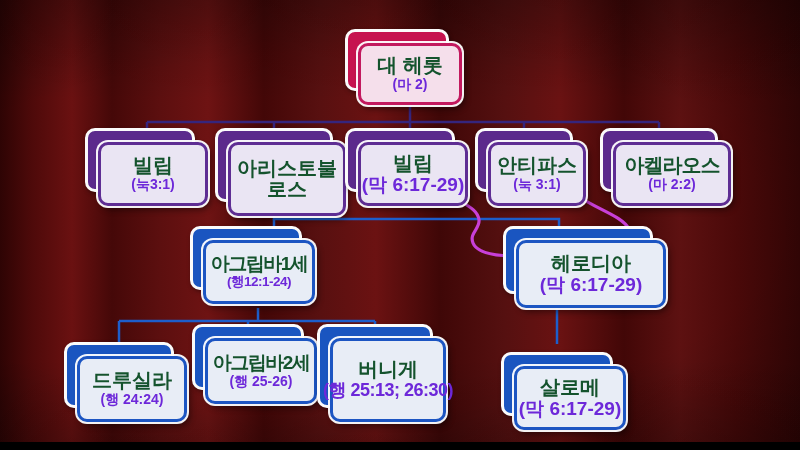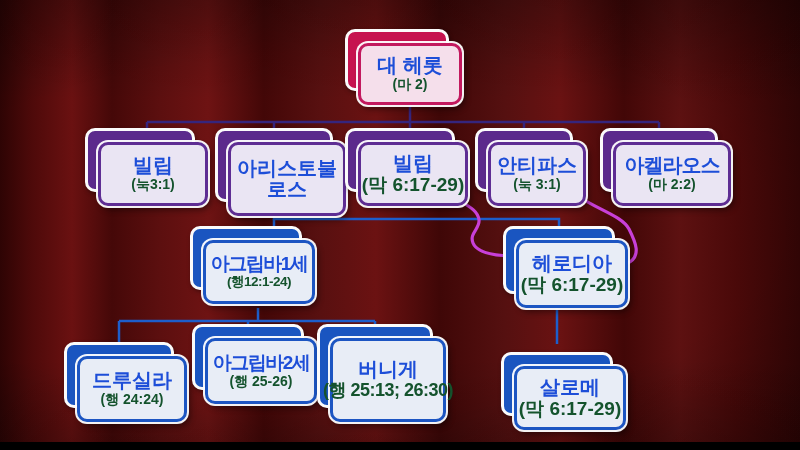--- a/index.html
+++ b/index.html
@@ -22,34 +22,34 @@
     background:var(--solid);box-shadow:1px 2px 4px rgba(0,0,0,0.35);
   }
   .node .front{
     position:absolute;left:0;top:0;width:100%;height:100%;
     box-sizing:border-box;border:3px solid var(--line);border-radius:10px;
     background:var(--fill);
     box-shadow:0 0 0 2px rgba(255,255,255,0.95), 3px 4px 6px rgba(0,0,0,0.45);
     display:flex;flex-direction:column;align-items:center;justify-content:center;
     text-align:center;padding:1px 2px;
   }
-  .name{font-weight:bold;font-size:20px;color:#1d4ed8;line-height:1.05;}
-  .ref{font-weight:bold;font-size:14px;color:#14532d;line-height:1.1;margin-top:1px;white-space:nowrap;}
+  .name{font-weight:bold;font-size:20px;color:#14532d;line-height:1.05;}
+  .ref{font-weight:bold;font-size:14px;color:#6d28d9;line-height:1.1;margin-top:1px;white-space:nowrap;}
   .theme-pink  {--solid:#c6134f;--line:#c2195e;--fill:#f5dfeb;}
   .theme-purple{--solid:#5b2a8c;--line:#5e2d93;--fill:#eae5f3;}
   .theme-blue  {--solid:#1a55c0;--line:#1c55c2;--fill:#e8edf6;}
 
   #n-herod      {left:358px;top:43px; width:104px;height:62px;}
   #n-philip1    {left:98px; top:142px;width:110px;height:64px;}
   #n-aristobulus{left:228px;top:142px;width:118px;height:74px;}
   #n-philip2    {left:358px;top:142px;width:110px;height:64px;}
   #n-antipas    {left:488px;top:142px;width:98px; height:64px;}
   #n-archelaus  {left:613px;top:142px;width:118px;height:64px;}
   #n-agrippa1   {left:203px;top:240px;width:112px;height:64px;}
-  #n-herodias   {left:516px;top:240px;width:112px;height:68px;}
+  #n-herodias   {left:516px;top:240px;width:112px;height:68px;padding-left:38px;}
   #n-drusilla   {left:77px; top:356px;width:110px;height:66px;}
   #n-agrippa2   {left:205px;top:338px;width:112px;height:66px;}
   #n-bernice    {left:330px;top:338px;width:116px;height:84px;}
   #n-salome     {left:514px;top:338px;width:112px;height:64px;margin-top:28px;}
 
   #n-agrippa1 .name,#n-agrippa2 .name{font-size:19px;letter-spacing:-1.5px;}
   #n-archelaus .name{letter-spacing:-1px;}
   #n-agrippa1 .ref{font-size:13.5px;letter-spacing:-0.5px;}
   #n-philip2 .ref,#n-herodias .ref,#n-salome .ref{font-size:19px;}
   #n-bernice .ref{font-size:18px;letter-spacing:-0.5px;}

